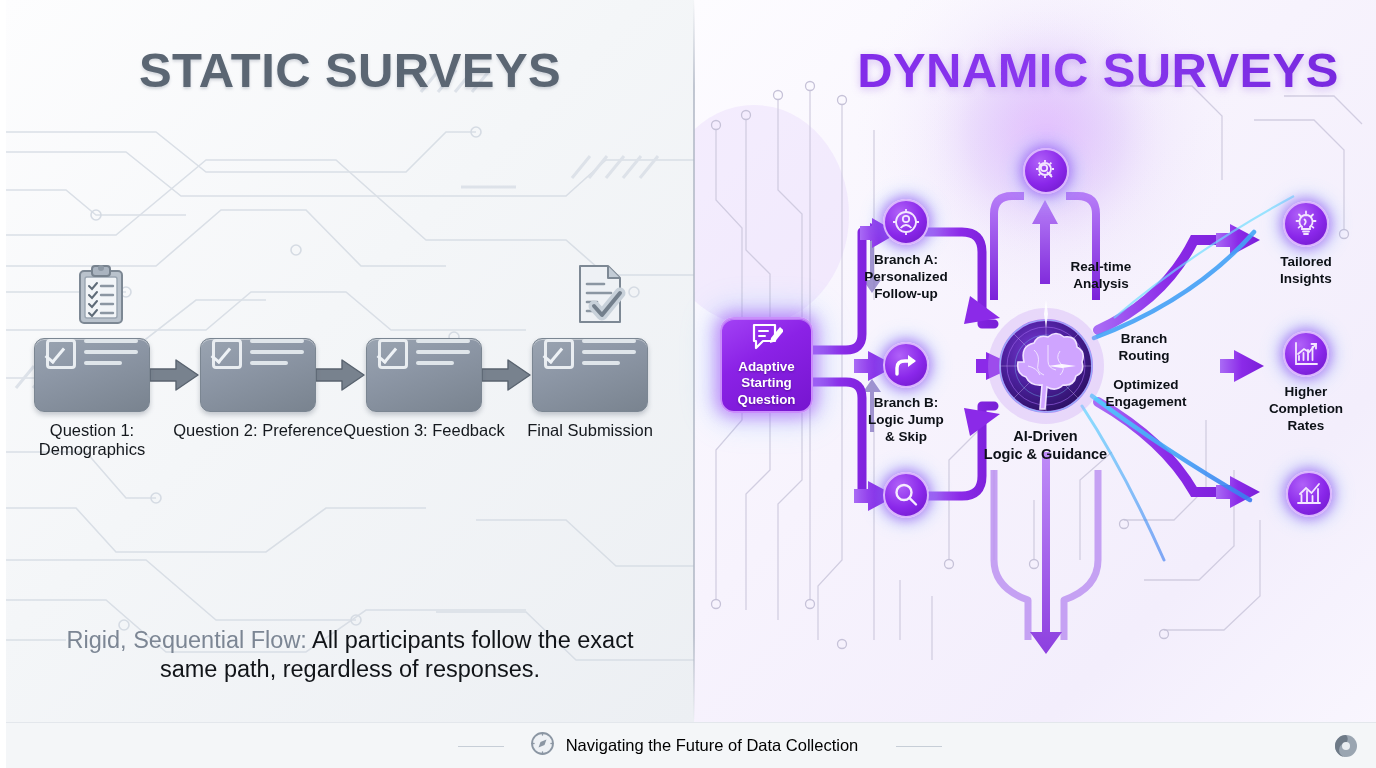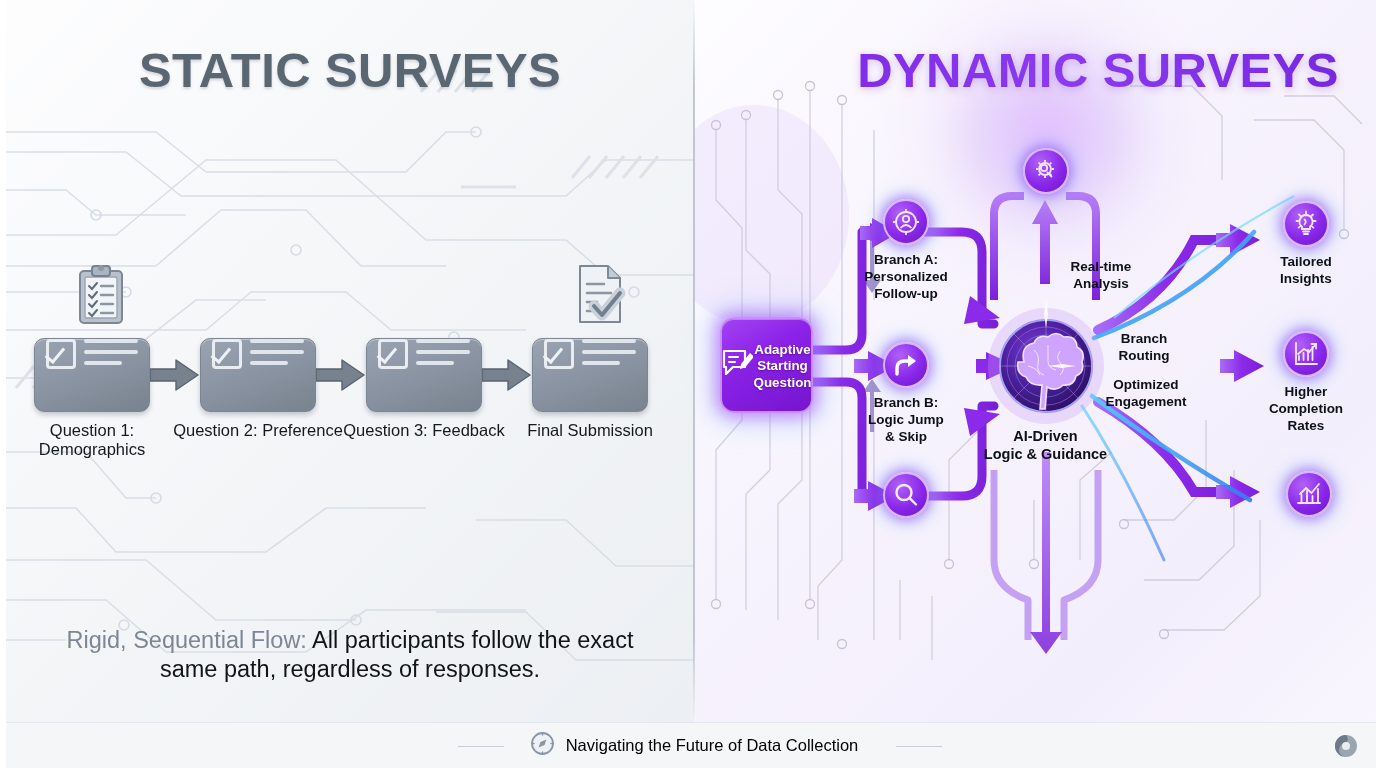--- a/index.html
+++ b/index.html
@@ -58,21 +58,21 @@
   #clipboard-icon { left:70px; top:263px; }
   #submit-icon   { left:566px; top:262px; }
 
   
   #start-node { position:absolute; left:714px; top:317px; width:93px; height:96px;
     border-radius:14px;
     background:linear-gradient(150deg,#a342f5 0%,#8b22e6 40%,#7615cf 100%);
     border:2px solid #c98dfb;
     box-shadow:0 0 16px 5px rgba(168,70,245,.55), 0 0 30px 10px rgba(120,200,255,.28),
                inset 0 1px 0 rgba(255,255,255,.35);
-    display:flex; flex-direction:row; align-items:center; justify-content:center; }
+    display:flex; flex-direction:column; align-items:center; justify-content:center; }
   #start-node .sn-label { color:#fff; font-size:13.4px; font-weight:700; line-height:16.5px;
     text-align:center; margin-top:3px; text-shadow:0 1px 2px rgba(60,10,110,.55); white-space:pre-line; }
 
   .node { position:absolute; text-align:center; }
   .node .disc { width:46px; height:46px; border-radius:50%; margin:0 auto;
     background:radial-gradient(circle at 35% 28%,#b061f8 0%,#8a27ea 55%,#6a16c4 100%);
     border:2px solid #d9b4fd;
     box-shadow:0 0 12px 3px rgba(150,60,240,.55), 0 0 18px 6px rgba(120,200,255,.30);
     display:flex; align-items:center; justify-content:center; }
   .node .nlabel { margin-top:6px; font-size:13.5px; font-weight:700; line-height:17px;

